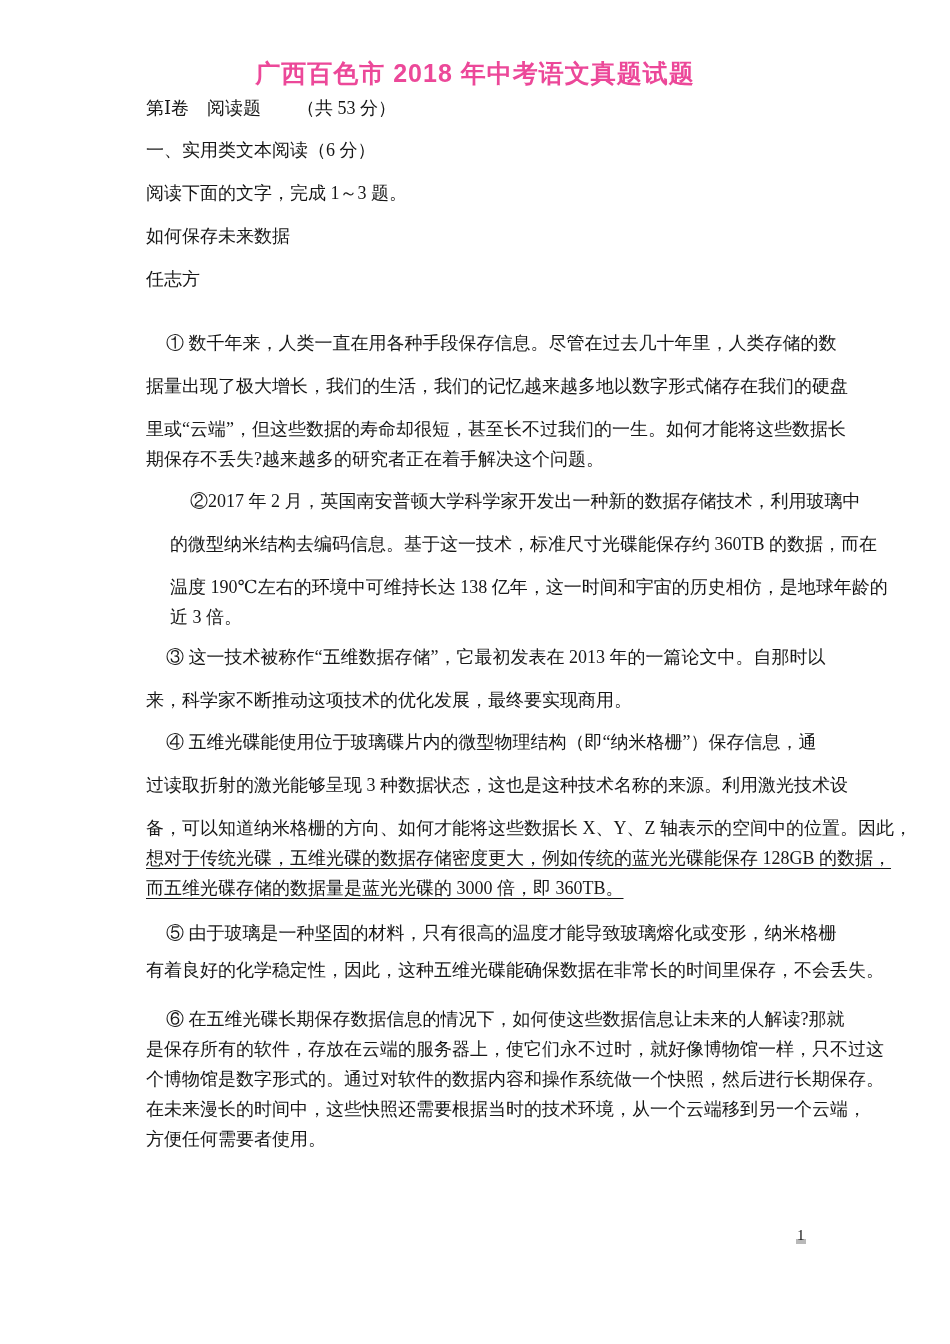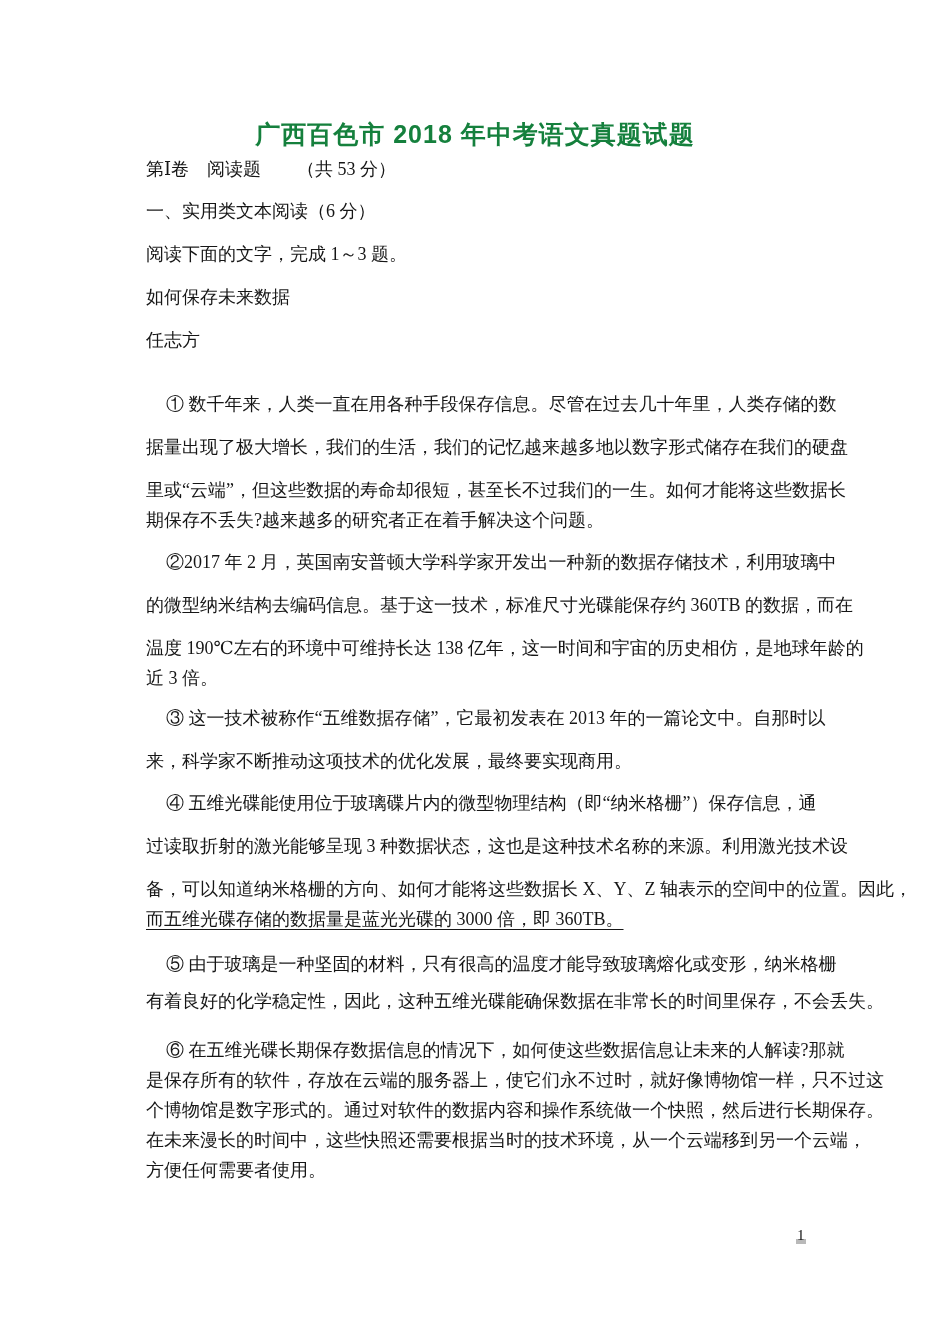--- a/index.html
+++ b/index.html
@@ -10,27 +10,27 @@
     color: #161616;
   }
   .page {
     position: relative;
     width: 950px;
     height: 1344px;
     background: #ffffff;
     overflow: hidden;
   }
   .doc-title {
-    padding-top: 114px;
+    padding-top: 53px;
     text-align: center;
     font-family: "Liberation Sans", "DejaVu Sans", sans-serif;
     font-weight: 700;
     font-size: 25px;
     line-height: 40px;
-    color: #15803d;
+    color: #ec4899;
     letter-spacing: 1px;
     white-space: nowrap;
   }
   .content {
     margin-left: 146px;
     width: 666px;
   }
   .line {
     font-size: 18px;
     line-height: 30px;
@@ -42,21 +42,21 @@
   .u {
     text-decoration: underline;
     text-underline-offset: 4px;
     text-decoration-thickness: 1px;
   }
   .mb7  { margin-bottom: 7px; }
   .mb12 { margin-bottom: 12px; }
   .mb13 { margin-bottom: 13px; }
   .mb19 { margin-bottom: 34px; }
   .para { margin-bottom: 12px; }
-  .para.pm10 { margin-bottom: 10px; }
+  .para.pm10 { margin-bottom: 10px; margin-left: 24px; }
   .para.pm15 { margin-bottom: 15px; }
   .para.pm19 { margin-bottom: 19px; }
   .para.pm0  { margin-bottom: 0; }
   .page-number {
     position: absolute;
     left: 796px;
     top: 1226px;
     font-size: 15px;
     line-height: 18px;
     color: #111111;
@@ -99,20 +99,21 @@
 
     <div class="para">
       <div class="line ind mb13">③ 这一技术被称作“五维数据存储”，它最初发表在 2013 年的一篇论文中。自那时以</div>
       <div class="line">来，科学家不断推动这项技术的优化发展，最终要实现商用。</div>
     </div>
 
     <div class="para pm15">
       <div class="line ind mb13">④ 五维光碟能使用位于玻璃碟片内的微型物理结构（即“纳米格栅”）保存信息，通</div>
       <div class="line mb13">过读取折射的激光能够呈现 3 种数据状态，这也是这种技术名称的来源。利用激光技术设</div>
       <div class="line">备，可以知道纳米格栅的方向、如何才能将这些数据长 X、Y、Z 轴表示的空间中的位置。因此，</div>
+      <div class="line u">想对于传统光碟，五维光碟的数据存储密度更大，例如传统的蓝光光碟能保存 128GB 的数据，</div>
       <div class="line u">而五维光碟存储的数据量是蓝光光碟的 3000 倍，即 360TB。</div>
     </div>
 
     <div class="para pm19">
       <div class="line ind mb7">⑤ 由于玻璃是一种坚固的材料，只有很高的温度才能导致玻璃熔化或变形，纳米格栅</div>
       <div class="line">有着良好的化学稳定性，因此，这种五维光碟能确保数据在非常长的时间里保存，不会丢失。</div>
     </div>
 
     <div class="para pm0">
       <div class="line ind">⑥ 在五维光碟长期保存数据信息的情况下，如何使这些数据信息让未来的人解读?那就</div>

